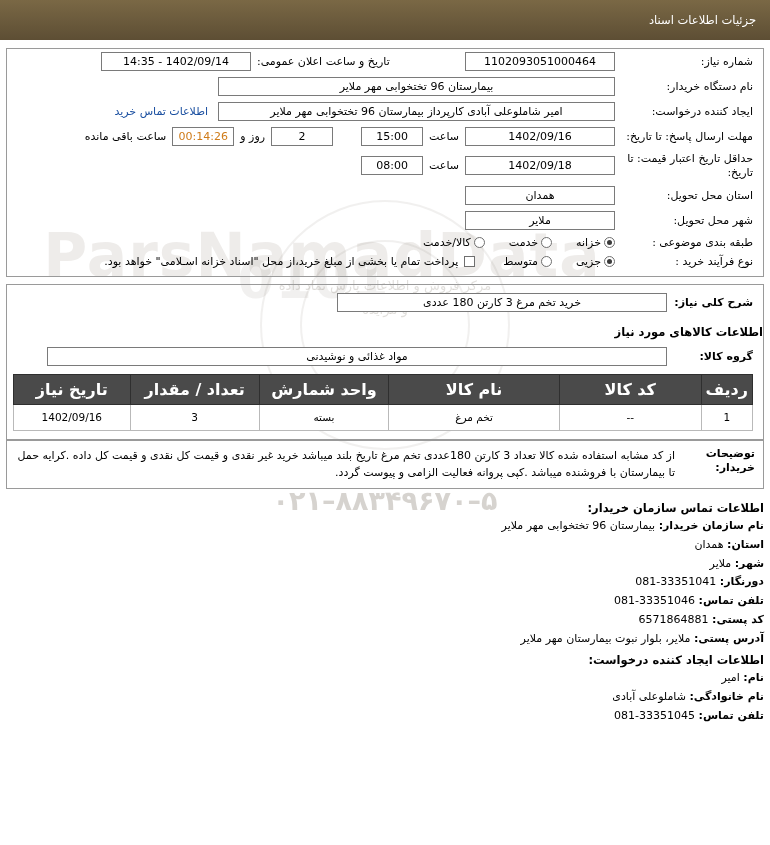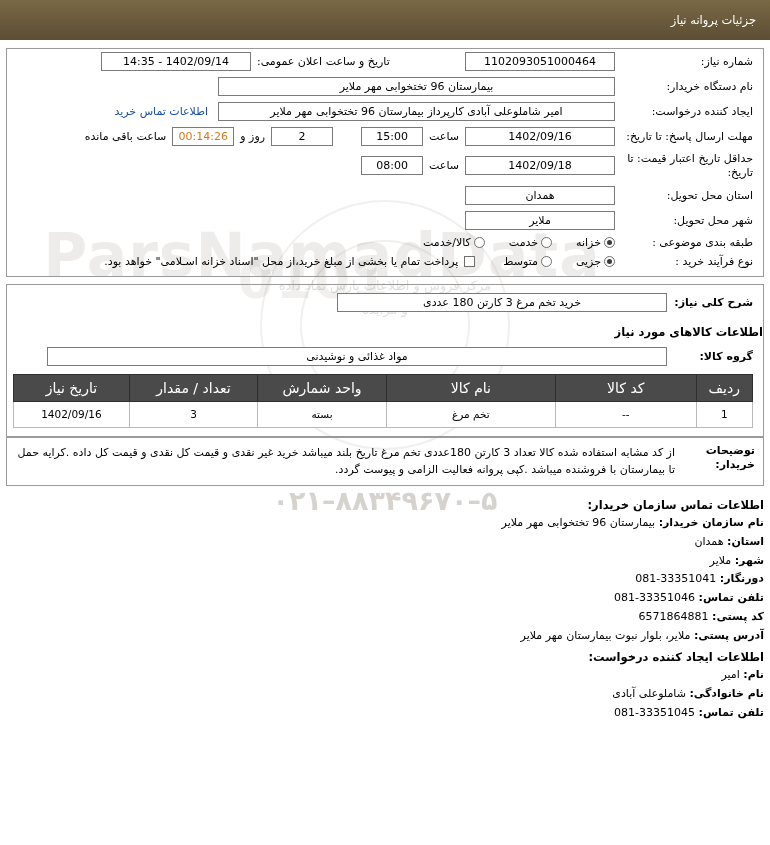--- a/index.html
+++ b/index.html
@@ -206,23 +206,23 @@
   table.items {
     border-collapse: collapse;
     margin: 0 10px 8px 10px;
     width: 740px;
     font-size: 10.5px;
   }
   table.items th {
     background: #4a4a4a;
     color: #ffffff;
     border: 1px solid #2f2f2f;
-    padding: 5px 12px;
-    font-weight: normal;
-    font-size: 14px;
+    padding: 5px 4px;
+    font-weight: bold;
+    font-size: 16px;
     white-space: nowrap;
   }
   table.items td {
     border: 1px solid #b9b9b9;
     background: #ffffff;
     padding: 6px 4px;
     text-align: center;
     color: #000;
     height: 26px;
   }
@@ -261,21 +261,21 @@
   .cline { font-size: 11px; line-height: 1.72; }
   .cline b { font-weight: bold; }
   .ltr { direction: ltr; unicode-bidi: embed; display: inline-block; }
 </style>
 </head>
 <body>
 
 <div class="page">
 
   <div class="header">
-    <span class="header-title">جزئیات پروانه نیاز</span>
+    <span class="header-title">جزئیات اطلاعات اسناد</span>
   </div>
 
   <div class="watermark">
     <div class="wm-circle wm-c1"></div>
     <div class="wm-circle wm-c2"></div>
     <div class="wm-digits">0101</div>
     <div class="wm-big">ParsNamadData</div>
     <div class="wm-sub">مرکز فروش و اطلاعات پارس نماد داده</div>
     <div class="wm-sub2">و مزایده</div>
     <div class="wm-num">۰۲۱–۸۸۳۴۹۶۷۰–۵</div>

